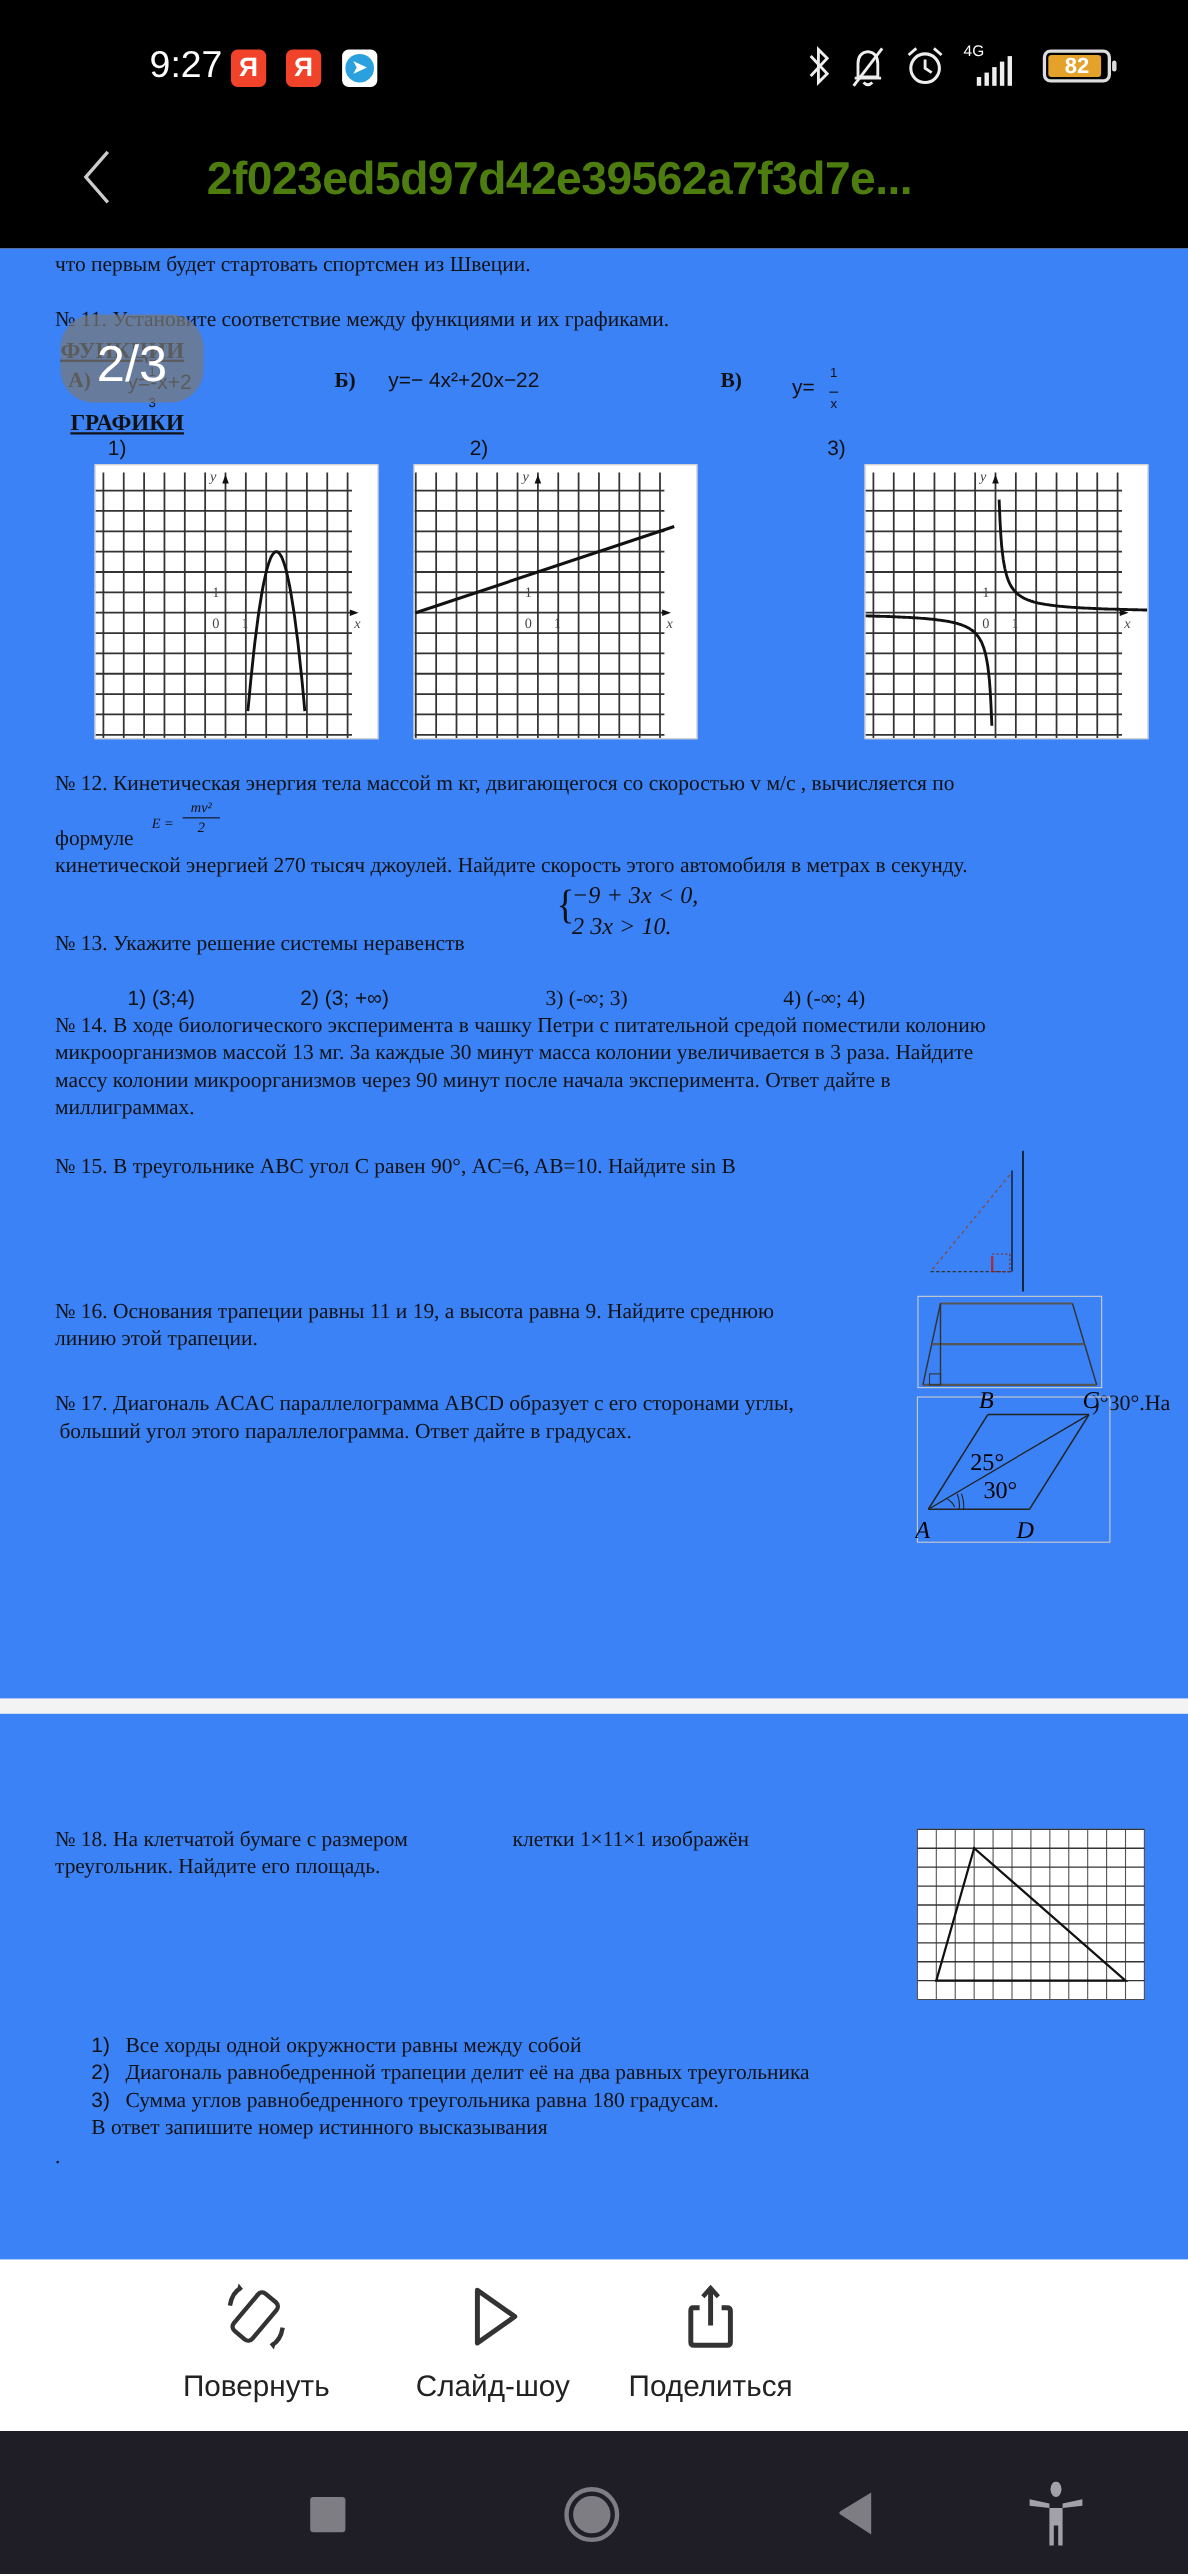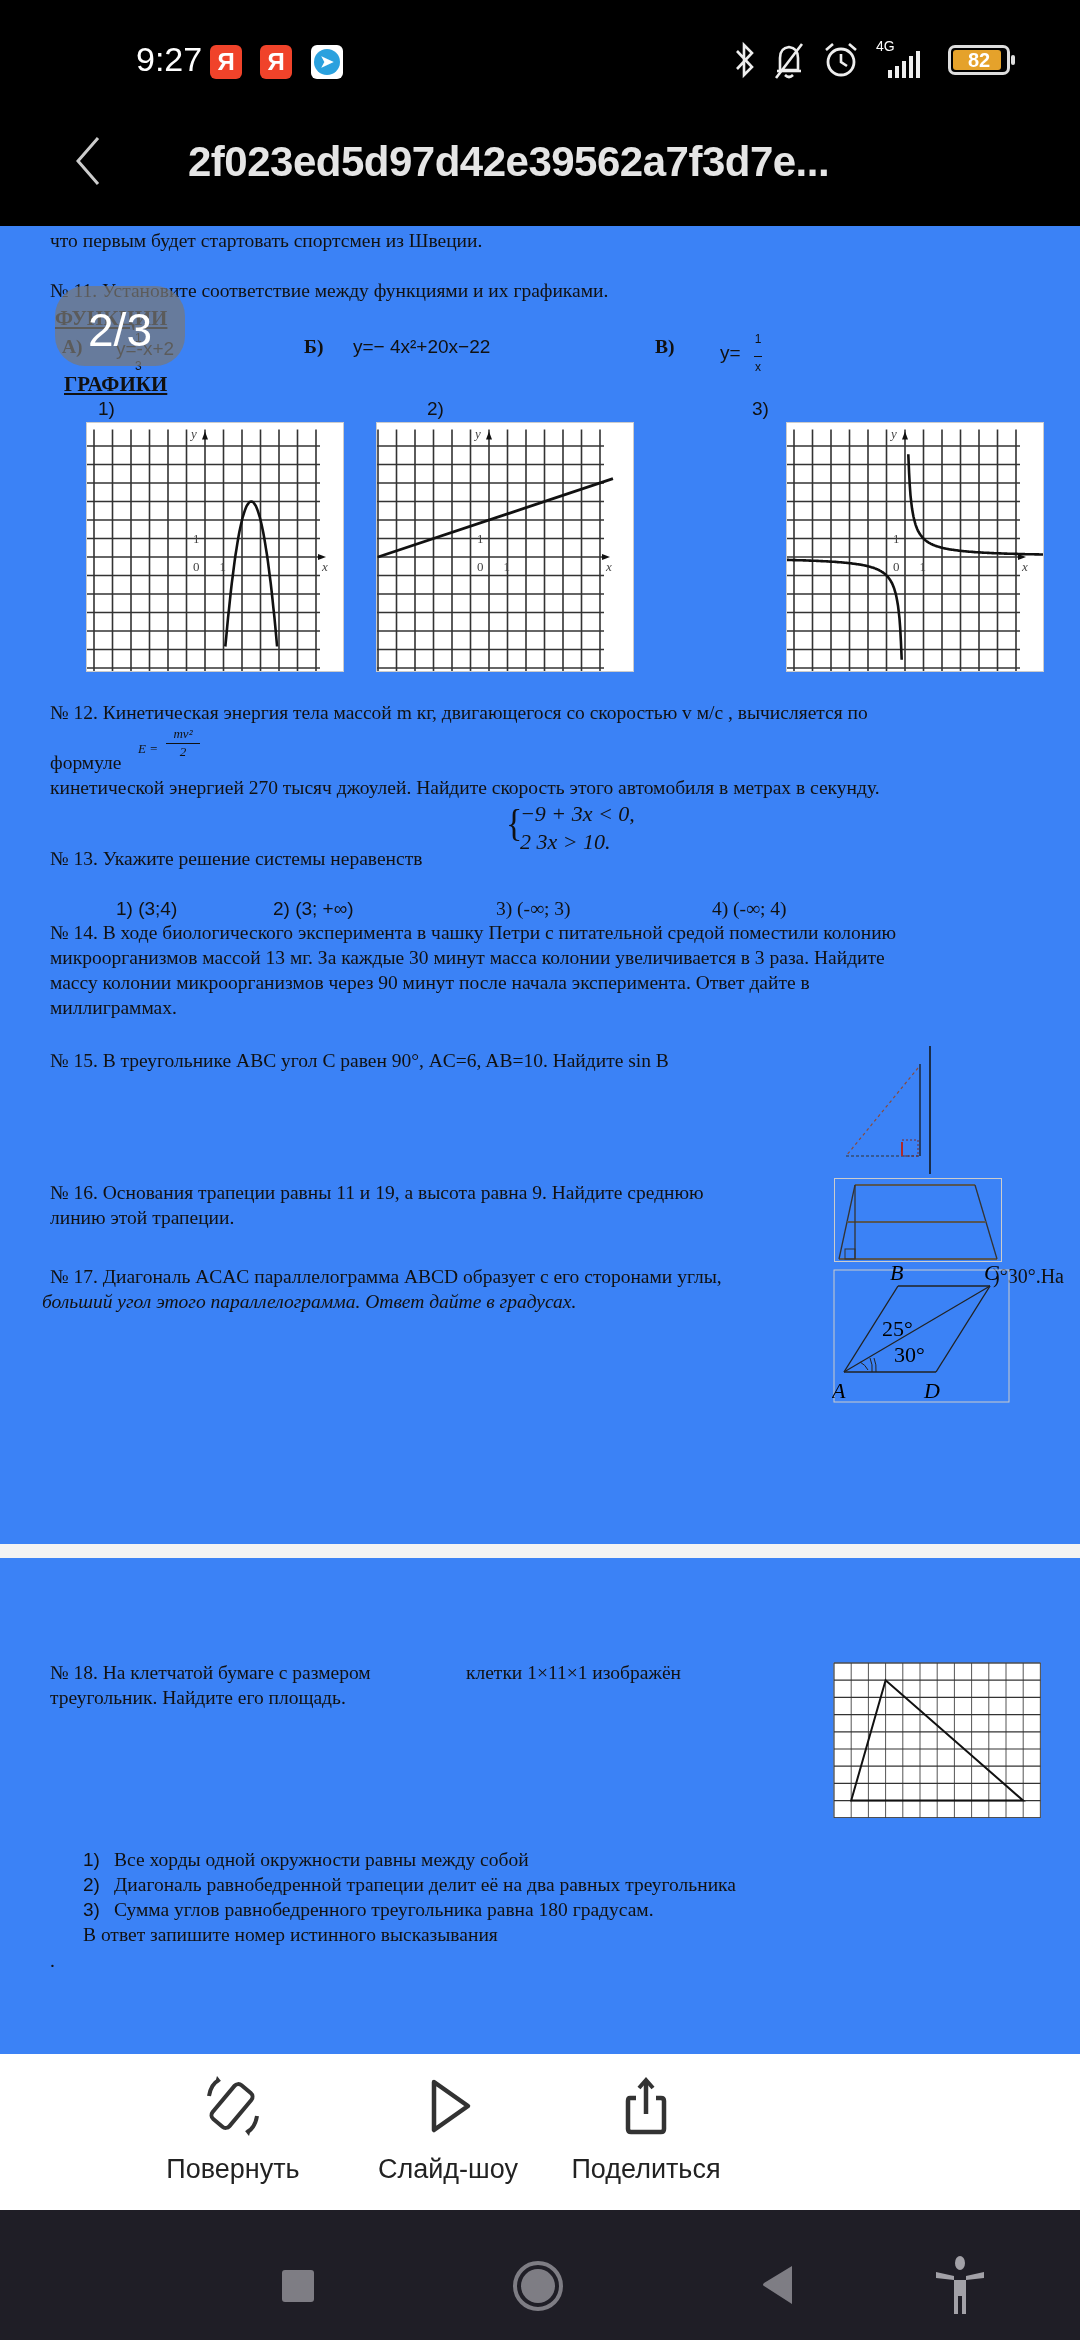--- a/index.html
+++ b/index.html
@@ -20,21 +20,21 @@
   .net { position: relative; width: 56px; height: 36px; }
   .net .g { position: absolute; left: 0; top: -4px; font-size: 14px; }
   .net .bars { position: absolute; left: 12px; bottom: 0; display: flex; align-items: flex-end; gap: 3px; }
   .net .bars i { display: block; width: 4px; background: #eee; }
   .battery { position: relative; width: 62px; height: 30px; border: 3px solid #ddd; border-radius: 7px; }
   .battery::after { content: ""; position: absolute; right: -8px; top: 7px; width: 4px; height: 10px; background: #ddd; border-radius: 2px; }
   .battery .fill { position: absolute; left: 2px; top: 2px; bottom: 2px; background: #e5a22b; border-radius: 3px; }
   .battery .lvl { position: absolute; left: 0; right: 0; top: 0; bottom: 0; text-align: center; font-size: 20px; line-height: 24px; color: #fff; font-weight: bold; z-index: 2; }
 
   .back-btn { position: absolute; left: 68px; top: 134px; width: 40px; height: 54px; }
-  .doc-title { position: absolute; left: 188px; top: 138px; font-family: "Liberation Sans", sans-serif; font-weight: bold; font-size: 42px; color: #e5e5e5; letter-spacing: -0.5px; }
+  .doc-title { position: absolute; left: 188px; top: 138px; font-family: "Liberation Sans", sans-serif; font-weight: bold; font-size: 42px; color: #4d7c0f; letter-spacing: -0.5px; }
 
   
   .doc { position: absolute; left: 0; top: 226px; width: 1080px; height: 1938px; background: #3b82f6; overflow: hidden; }
   .t { position: absolute; font-size: 19.5px; line-height: 25px; white-space: nowrap; transform-origin: 0 0; }
   .sans { font-family: "Liberation Sans", sans-serif; }
   .bold { font-weight: bold; }
   .ul { text-decoration: underline; }
   .page-break { position: absolute; left: 0; top: 1318px; width: 1080px; height: 14px; background: #f3f3f3; }
   .page-badge { position: absolute; left: 55px; top: 60px; width: 130px; height: 80px; border-radius: 30px; background: rgba(120,120,120,0.72); color: #fff; font-family: "Liberation Sans", sans-serif; font-size: 46px; text-align: center; line-height: 88px; }
   .graph { position: absolute; border: 1px solid #ccc; background: #fff; }
@@ -267,21 +267,21 @@
     <line x1="20" y1="6" x2="140" y2="6" stroke="#555" stroke-width="2"></line>
     <line x1="4" y1="80" x2="162" y2="80" stroke="#555" stroke-width="2"></line>
     <line x1="20" y1="6" x2="4" y2="80" stroke="#333" stroke-width="1.3"></line>
     <line x1="140" y1="6" x2="162" y2="80" stroke="#333" stroke-width="1.3"></line>
     <line x1="12" y1="43" x2="151" y2="43" stroke="#555" stroke-width="2"></line>
     <line x1="20" y1="6" x2="20" y2="80" stroke="#333" stroke-width="1.3"></line>
     <rect x="10" y="70" width="10" height="10" fill="none" stroke="#333" stroke-width="1"></rect>
   </svg>
 
   <span class="t" style="left:50px; top:1038px;">№  17.  Диагональ ACAC параллелограмма ABCD образует  с  его  сторонами  углы,</span>
-  <span class="t" style="left:42px; top:1063px;font-style:italic;">больший угол этого параллелограмма. Ответ дайте в градусах.</span>
+  <span class="t" style="left:54px; top:1063px;">больший угол этого параллелограмма. Ответ дайте в градусах.</span>
   <span class="t" style="left:993px; top:1038px; font-size:20px;">)°30°.На</span>
   <svg class="fig" style="left:832px; top:1036px;" width="180" height="142">
     <rect x="2" y="8" width="175" height="132" fill="none" stroke="#ccc" stroke-width="1"></rect>
     <line x1="66" y1="24" x2="158" y2="24" stroke="#222" stroke-width="1.4"></line>
     <line x1="12" y1="110" x2="104" y2="110" stroke="#222" stroke-width="1.4"></line>
     <line x1="12" y1="110" x2="66" y2="24" stroke="#222" stroke-width="1.4"></line>
     <line x1="104" y1="110" x2="158" y2="24" stroke="#222" stroke-width="1.4"></line>
     <line x1="12" y1="110" x2="158" y2="24" stroke="#222" stroke-width="1.2"></line>
     <path d="M28 100 A18 18 0 0 1 36 108" fill="none" stroke="#222" stroke-width="1"></path>
     <path d="M38 96 A26 26 0 0 1 40 110" fill="none" stroke="#222" stroke-width="1"></path>

